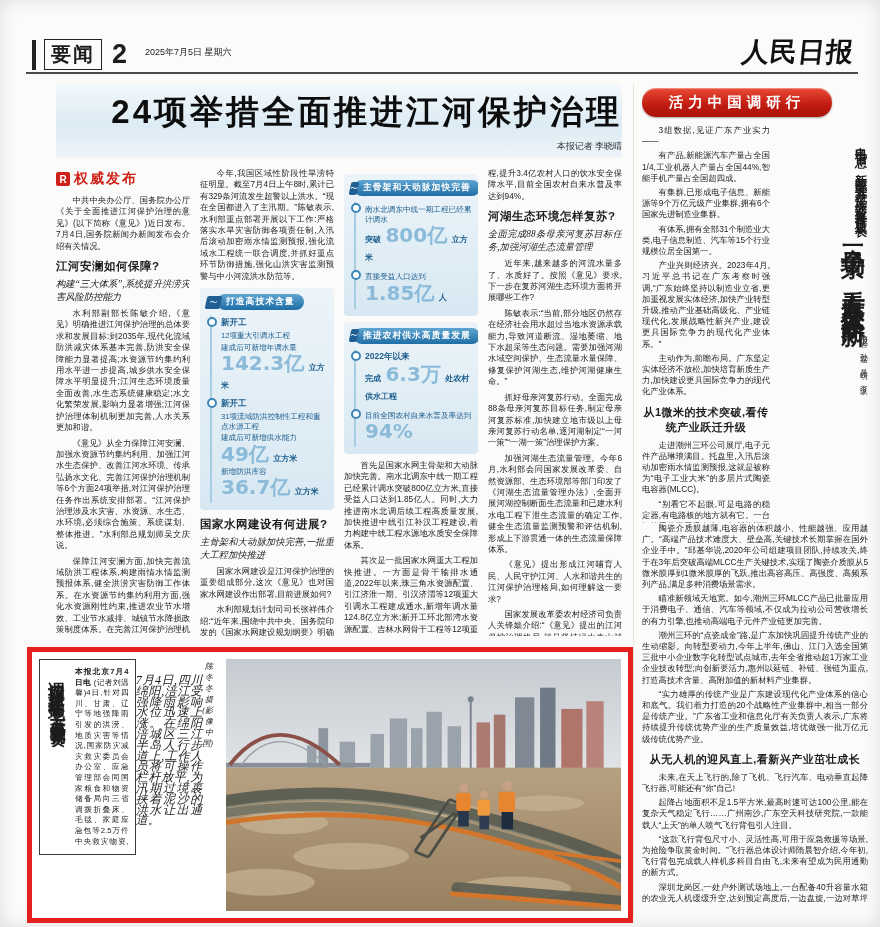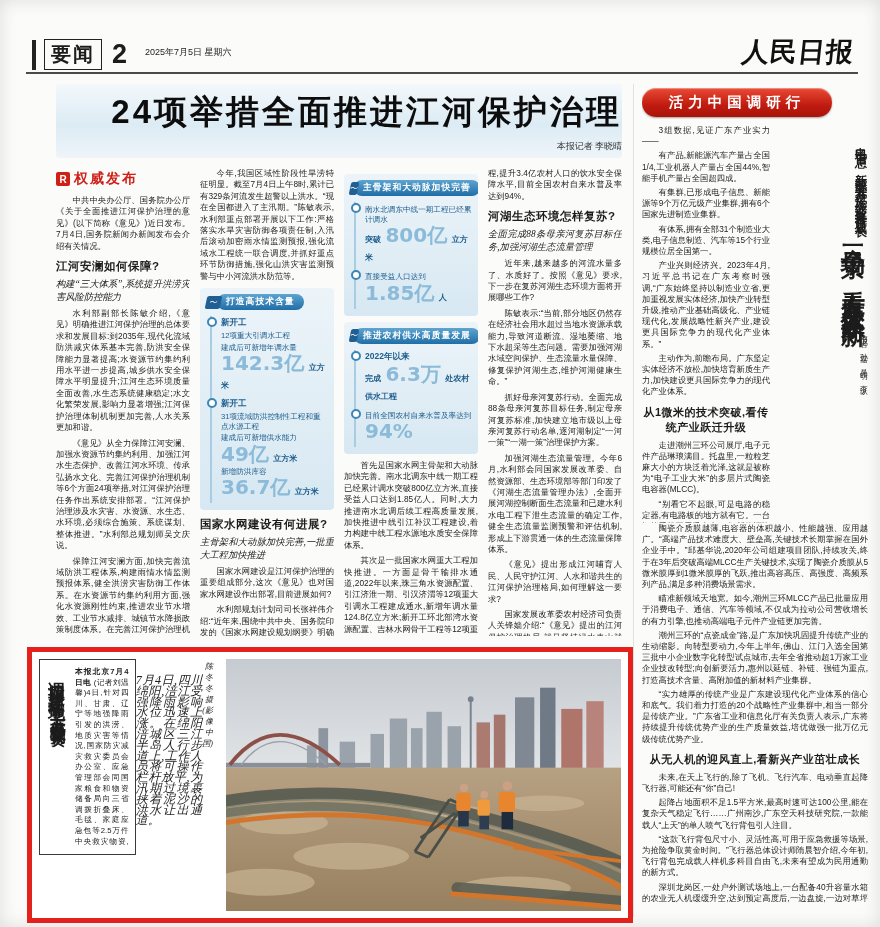--- a/index.html
+++ b/index.html
@@ -209,21 +209,21 @@
     <div class="banner">活力中国调研行</div>
     <div class="right-top">
       <div class="right-top-text">
         <p>3组数据,见证广东产业实力——</p>
         <p>有产品,新能源汽车产量占全国1/4,工业机器人产量占全国44%,智能手机产量占全国超四成。</p>
         <p>有集群,已形成电子信息、新能源等9个万亿元级产业集群,拥有6个国家先进制造业集群。</p>
         <p>有体系,拥有全部31个制造业大类,电子信息制造、汽车等15个行业规模位居全国第一。</p>
         <p>产业兴则经济兴。2023年4月,习近平总书记在广东考察时强调,“广东始终坚持以制造业立省,更加重视发展实体经济,加快产业转型升级,推动产业基础高级化、产业链现代化,发展战略性新兴产业,建设更具国际竞争力的现代化产业体系。”</p>
         <p>主动作为,前瞻布局。广东坚定实体经济不放松,加快培育新质生产力,加快建设更具国际竞争力的现代化产业体系。</p>
         <div class="subhead">从1微米的技术突破,看传统产业跃迁升级</div>
-        <p>走进潮州三环公司展厅,电子元件产品琳琅满目。托盘里,一粒粒芝麻大小的方块泛着光泽,这就是被称为“电子工业大米”的多层片式陶瓷电容器(MLCC)。</p>
+        <p>走进潮州三环公司展厅,电子元件产品琳琅满目。托盘里,入汛后滚动加密雨水情监测预报,这就是被称为“电子工业大米”的多层片式陶瓷电容器(MLCC)。</p>
         <p>“别看它不起眼,可是电路的稳定器,有电路板的地方就有它。一台智能手机要用千余个,一辆新能源汽车要用上万个。”公司副总裁邱基华拿起一粒产品介绍,1毫米的厚度内能叠着上千层陶瓷介质膜。</p>
       </div>
       <div class="v-block">
         <div class="v-kicker">电子信息、新能源等九个万亿元级产业集群茁壮成长</div>
         <div class="v-headline">三个场景,看广东产业体系向新</div>
         <div class="v-byline">本报记者 孙嘉 吴佳明 李纵</div>
       </div>
     </div>
     <div class="right-rest">
       <p>陶瓷介质膜越薄,电容器的体积越小、性能越强、应用越广。“高端产品技术难度大、壁垒高,关键技术长期掌握在国外企业手中。”邱基华说,2020年公司组建项目团队,持续攻关,终于在3年后突破高端MLCC生产关键技术,实现了陶瓷介质膜从5微米膜厚到1微米膜厚的飞跃,推出高容高压、高强度、高频系列产品,满足多种消费场景需求。</p>

